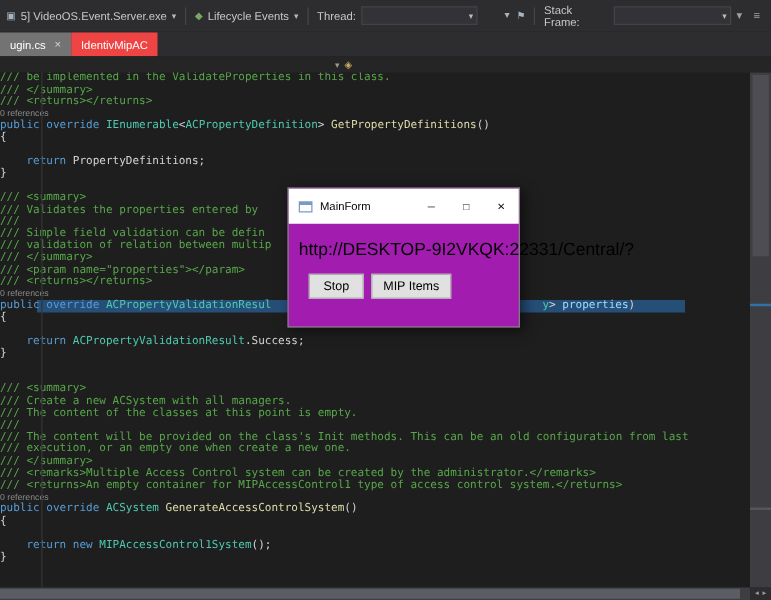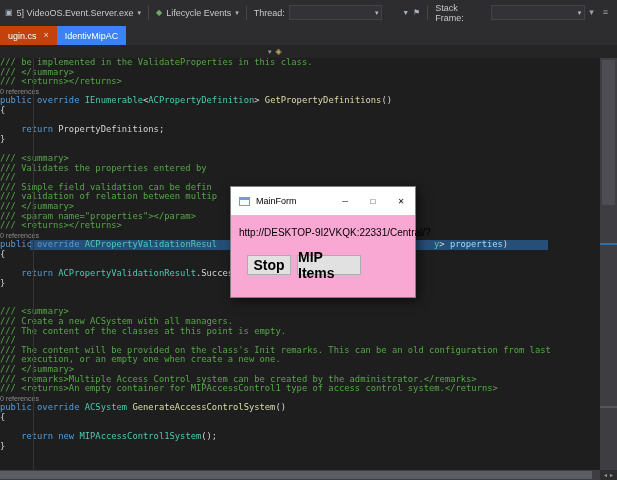--- a/index.html
+++ b/index.html
@@ -28,22 +28,22 @@
   .tb-right .tb-icon{color:#9aa0a6;font-size:9px}
   
   .tabstrip{
     position:absolute;top:25px;left:0;right:0;height:20px;background:#2d2d30;
     display:flex;align-items:flex-end;
   }
   .tab{
     height:19px;display:flex;align-items:center;gap:7px;padding:0 8px;
     font-size:9px;color:#ffffff;white-space:nowrap;
   }
-  .tab.active{background:#c2410c}
-  .tab.preview{background:#3b82f6}
+  .tab.active{background:#737373}
+  .tab.preview{background:#ef4444}
   .tab-close{font-size:9px;color:#d8d8d8;line-height:1}
   
   .breadcrumb{
     position:absolute;top:45px;left:0;right:0;height:13px;background:#252526;
     display:flex;align-items:center;gap:4px;padding-left:268px;
     font-size:8.5px;color:#cccccc;box-sizing:border-box;
   }
   .bc-chevron{font-size:7px;color:#9a9a9a}
   .bc-class-icon{font-size:8px;color:#c8a862;line-height:1}
   
@@ -71,36 +71,35 @@
   .hscroll{position:absolute;left:0;bottom:0;width:600px;height:10px;background:#3e3e42}
   .h-thumb{position:absolute;left:0;top:1px;height:8px;width:592px;background:#5a5d63}
   .scroll-corner{
     position:absolute;right:0;bottom:0;width:17px;height:10px;background:#2d2d30;
     display:flex;align-items:center;justify-content:center;gap:1px;
     font-size:5px;color:#9a9a9a;
   }
   
   .dialog{
     position:absolute;left:230px;top:150px;width:186px;height:112px;
-    background:#f9a8d4;border:1px solid #7f7f7f;
+    background:#a21caf;border:1px solid #7f7f7f;
     box-shadow:3px 3px 10px rgba(0,0,0,.55);box-sizing:border-box;
-    font-family:"Liberation Sans",sans-serif;z-index:10;margin-top:36px;
+    font-family:"Liberation Sans",sans-serif;z-index:10;
   }
   .dialog-title{height:28px;background:#ffffff;display:flex;align-items:center;padding-left:8px}
   .form-icon{width:11px;height:9px;border:1px solid #7a9cc4;border-top:3px solid #7a9cc4;background:#fdfdfd;box-sizing:border-box}
   .dialog-title-text{font-size:9px;color:#000;margin-left:6px}
   .caption-buttons{margin-left:auto;display:flex;height:100%}
   .cap-btn{width:28px;height:100%;display:flex;align-items:center;justify-content:center;font-size:8px;color:#111}
   .dialog-body{position:relative;height:82px}
-  .dialog-url{position:absolute;left:8px;top:12px;font-size:10px;color:#000;white-space:nowrap}
+  .dialog-url{position:absolute;left:8px;top:12px;font-size:14px;color:#000;white-space:nowrap}
   .dlg-btn{
     position:absolute;top:40px;height:20px;background:#e1e1e1;border:1px solid #adadad;
-    font-size:14px;color:#000;display:flex;align-items:center;justify-content:center;
+    font-size:10px;color:#000;display:flex;align-items:center;justify-content:center;
     box-sizing:border-box;
-    font-weight:bold;
   }
   .dlg-btn.stop{left:16px;width:44px}
   .dlg-btn.mip{left:66px;width:64px}
 </style>
 </head>
 <body>
 
 <div class="toolbar">
   <div class="tb-group">
     <span class="tb-icon">▣</span>
@@ -172,21 +171,21 @@
     <div class="line"><span class="pl">{</span></div>
     <div class="line"></div>
     <div class="line"><span class="pl">    </span><span class="kw">return</span><span class="pl"> </span><span class="ty">ACPropertyValidationResult</span><span class="pl">.Success;</span></div>
     <div class="line"><span class="pl">}</span></div>
     <div class="line"></div>
     <div class="line"></div>
     <div class="line"><span class="cm">/// &lt;summary&gt;</span></div>
     <div class="line"><span class="cm">/// Create a new ACSystem with all managers.</span></div>
     <div class="line"><span class="cm">/// The content of the classes at this point is empty.</span></div>
     <div class="line"><span class="cm">///</span></div>
-    <div class="line"><span class="cm">/// The content will be provided on the class's Init remarks. This can be an old configuration from last</span></div>
+    <div class="line"><span class="cm">/// The content will be provided on the class's Init methods. This can be an old configuration from last</span></div>
     <div class="line"><span class="cm">/// execution, or an empty one when create a new one.</span></div>
     <div class="line"><span class="cm">/// &lt;/summary&gt;</span></div>
     <div class="line"><span class="cm">/// &lt;remarks&gt;Multiple Access Control system can be created by the administrator.&lt;/remarks&gt;</span></div>
     <div class="line"><span class="cm">/// &lt;returns&gt;An empty container for MIPAccessControl1 type of access control system.&lt;/returns&gt;</span></div>
     <div class="line lens-line">0 references</div>
     <div class="line"><span class="kw">public override </span><span class="ty">ACSystem</span><span class="pl"> </span><span class="me">GenerateAccessControlSystem</span><span class="pl">()</span></div>
     <div class="line"><span class="pl">{</span></div>
     <div class="line"></div>
     <div class="line"><span class="pl">    </span><span class="kw">return</span><span class="pl"> </span><span class="kw">new</span><span class="pl"> </span><span class="ty">MIPAccessControl1System</span><span class="pl">();</span></div>
     <div class="line"><span class="pl">}</span></div>

